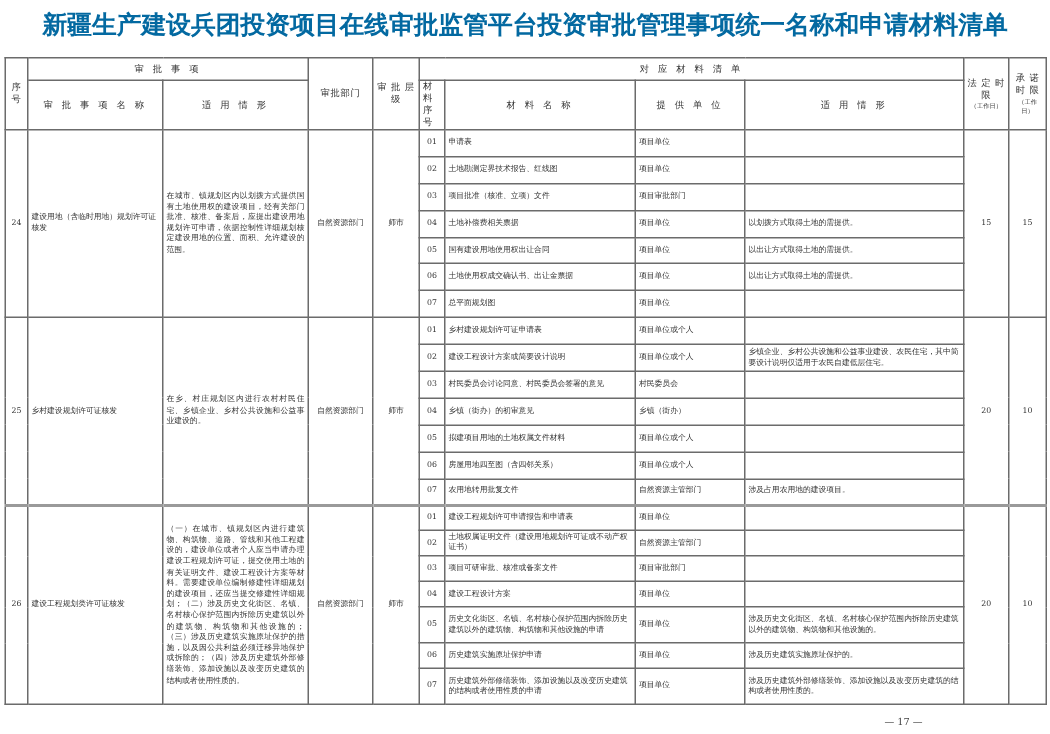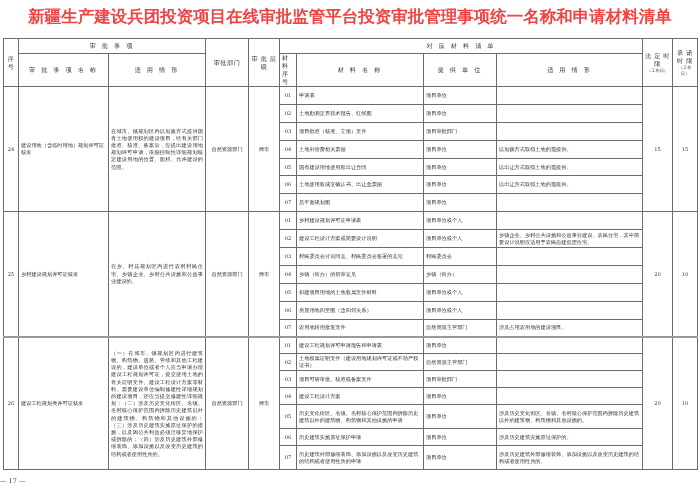--- a/index.html
+++ b/index.html
@@ -1,39 +1,39 @@
 <!DOCTYPE html>
 <html><head>
 <meta charset="utf-8">
 <style>
   html, body { margin: 0; padding: 0; background: #ffffff; }
   body { width: 700px; height: 489px; position: relative; overflow: hidden;
          font-family: "DejaVu Serif", "Liberation Serif", serif; color: #222; }
   .title { position: absolute; left: 0; top: 6px; width: 700px; text-align: center;
-           font-size: 16.5px; font-weight: bold; letter-spacing: 0px; color: #ef4444;
+           font-size: 16.5px; font-weight: bold; letter-spacing: 0px; color: #0369a1;
            font-family: "DejaVu Serif", serif; }
   table.main { position: absolute; left: 3px; top: 38px; width: 694px;
                border-collapse: collapse; table-layout: fixed; }
   table.main td, table.main th { border: 1px solid #6b6b6b; padding: 0 2px;
                font-weight: normal; overflow: hidden; }
   th { font-size: 6.2px; text-align: center; color: #333; letter-spacing: 2px; }
   th.tight { letter-spacing: 0.5px; line-height: 8px; }
   th .small { font-size: 4.2px; letter-spacing: 0; display: block; line-height: 6px; }
   td { font-size: 5.2px; line-height: 7px; color: #333; vertical-align: middle; }
   td.c { text-align: center; }
   td.num { text-align: center; font-size: 5.2px; }
   td.desc { text-align: justify; font-size: 5.2px; line-height: 7.2px; padding: 0 3px; }
   tr.h1 { height: 15px; }
   tr.h2 { height: 20px; }
   tr.m24 { height: 17.9px; }
   tr.m25 { height: 17.9px; }
   tr.m26a { height: 17px; }
   tr.m26b { height: 24px; }
   tr.gsep td { border-top: 2px solid #9a9a9a; }
-  .page-no { position: absolute; left: 0; top: 477px; width: 615px; text-align: left;
+  .page-no { position: absolute; left: 0; top: 477px; width: 615px; text-align: right;
              font-size: 6.5px; color: #444; }
 </style>
 </head>
 <body>
 
 <div class="title">新疆生产建设兵团投资项目在线审批监管平台投资审批管理事项统一名称和申请材料清单</div>
 
 <table class="main">
   <colgroup>
     <col style="width:15px">

